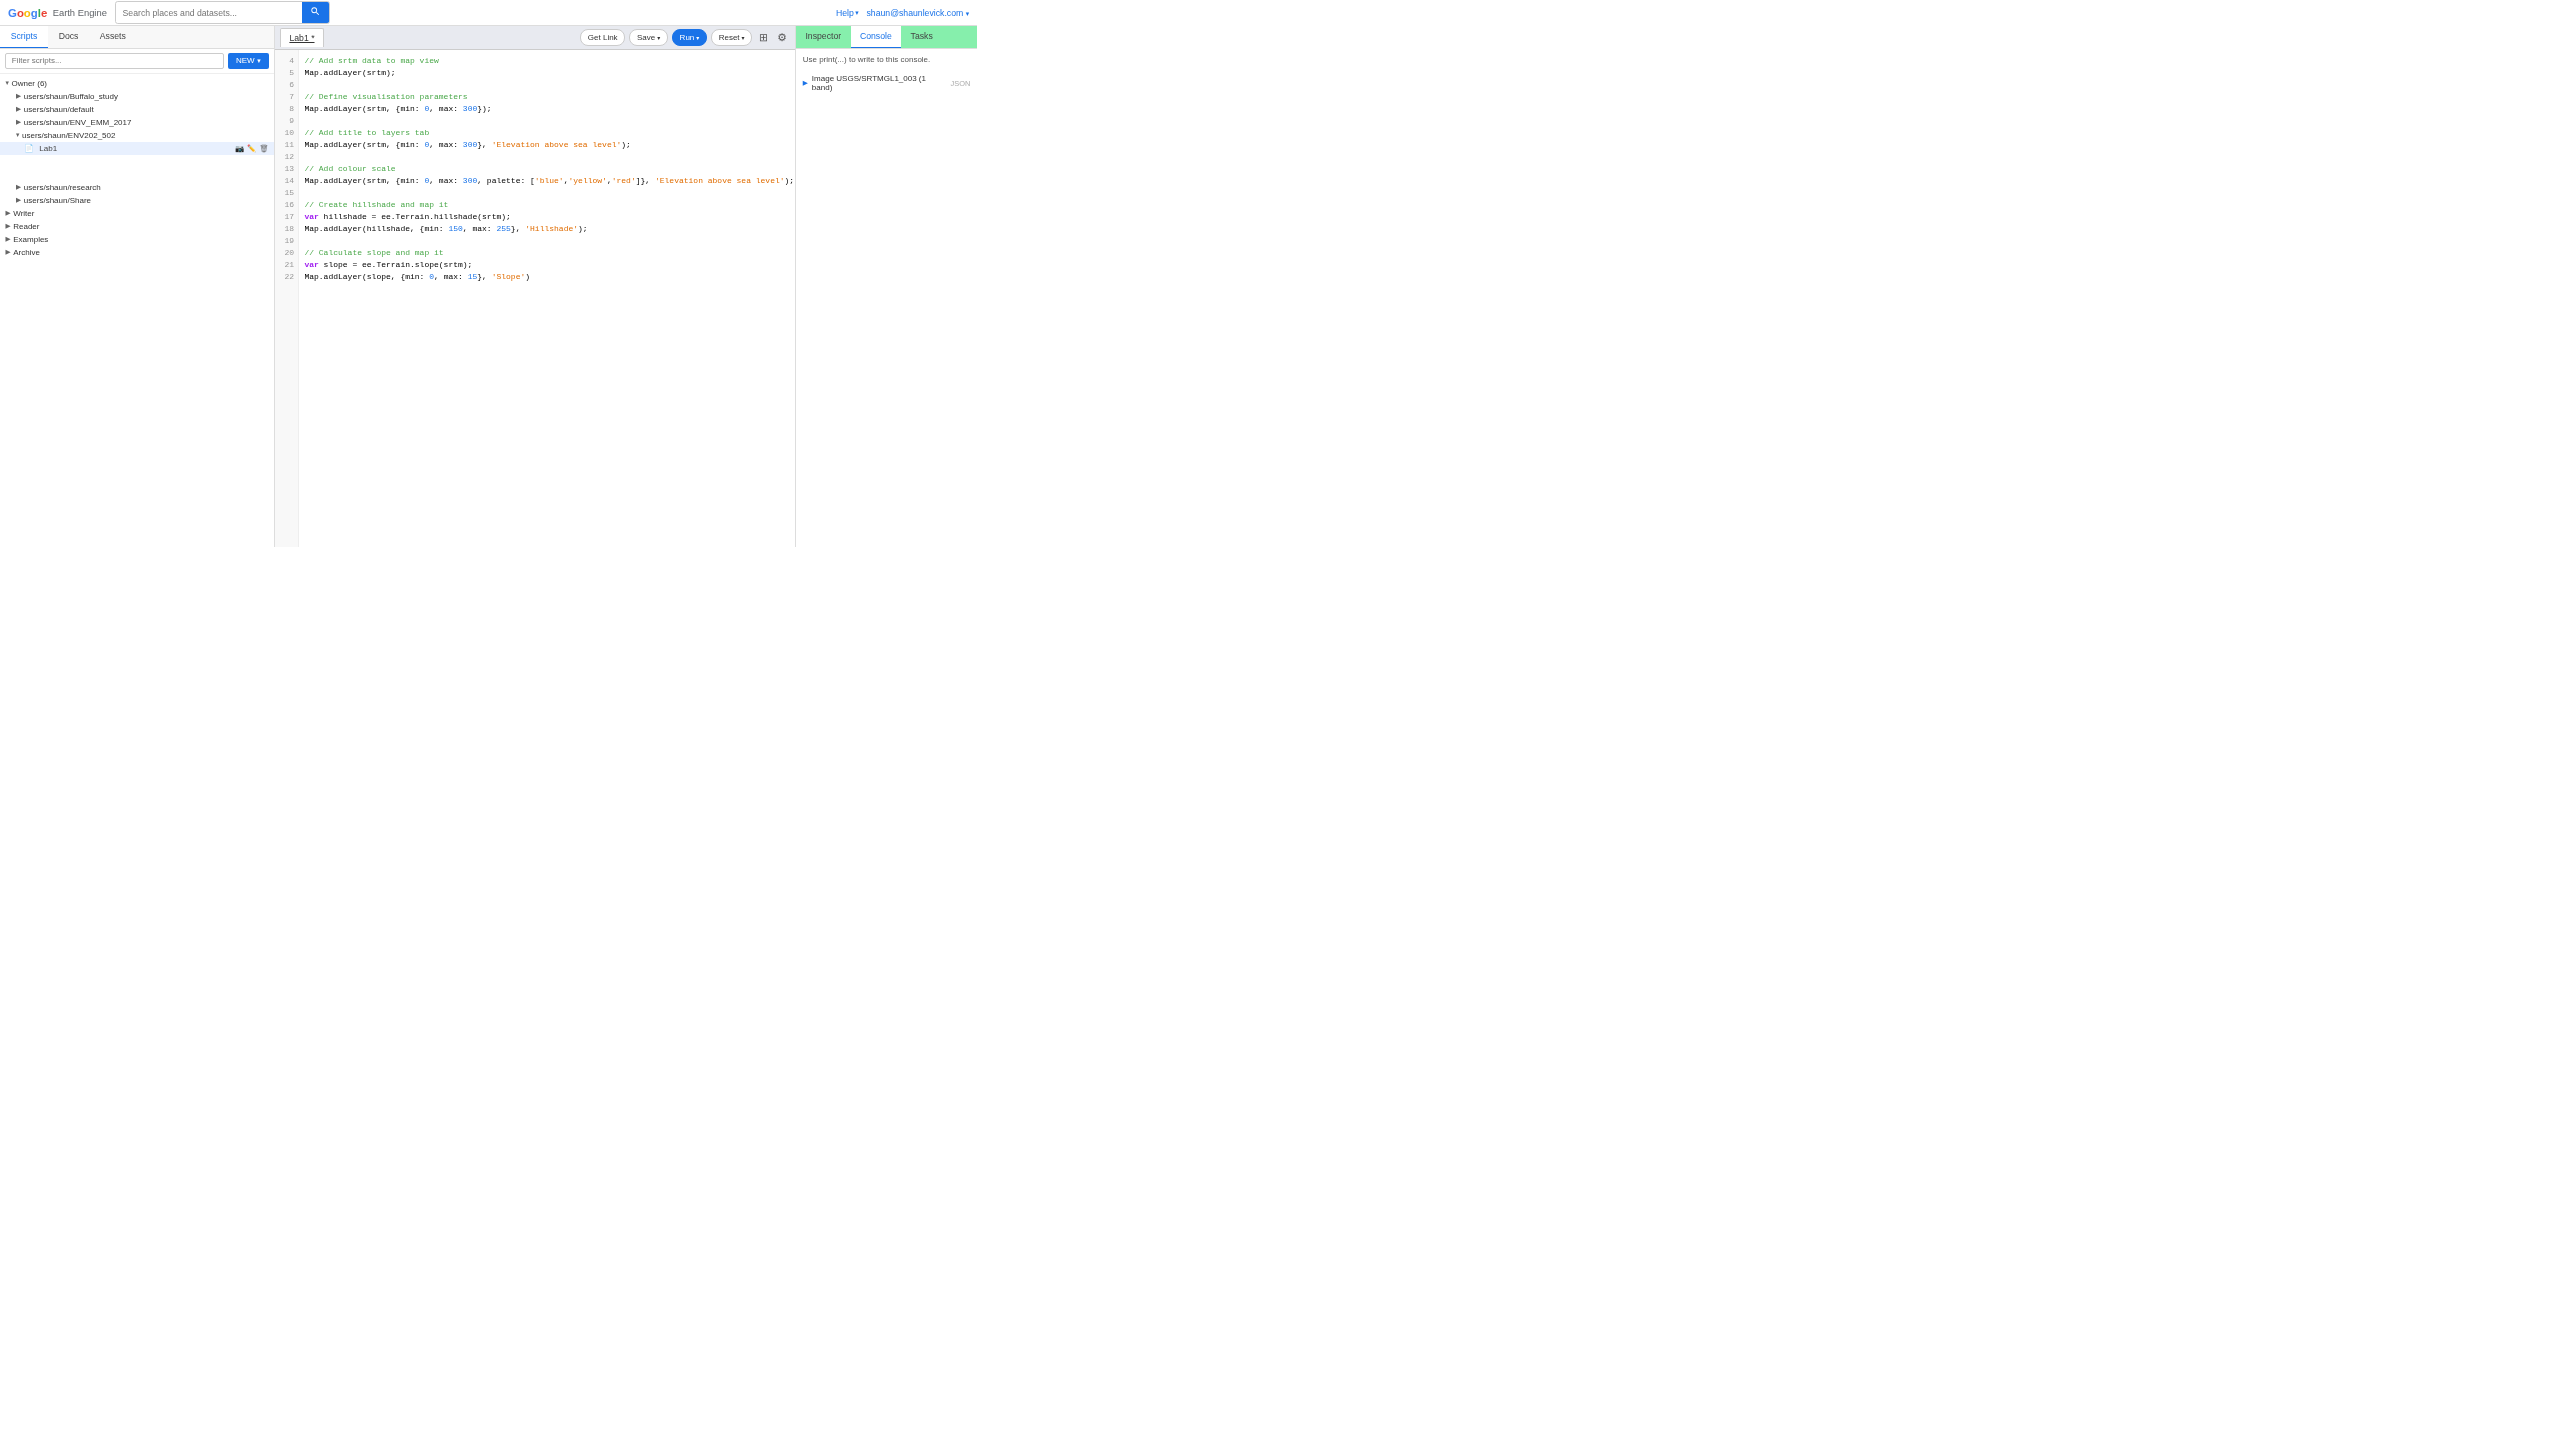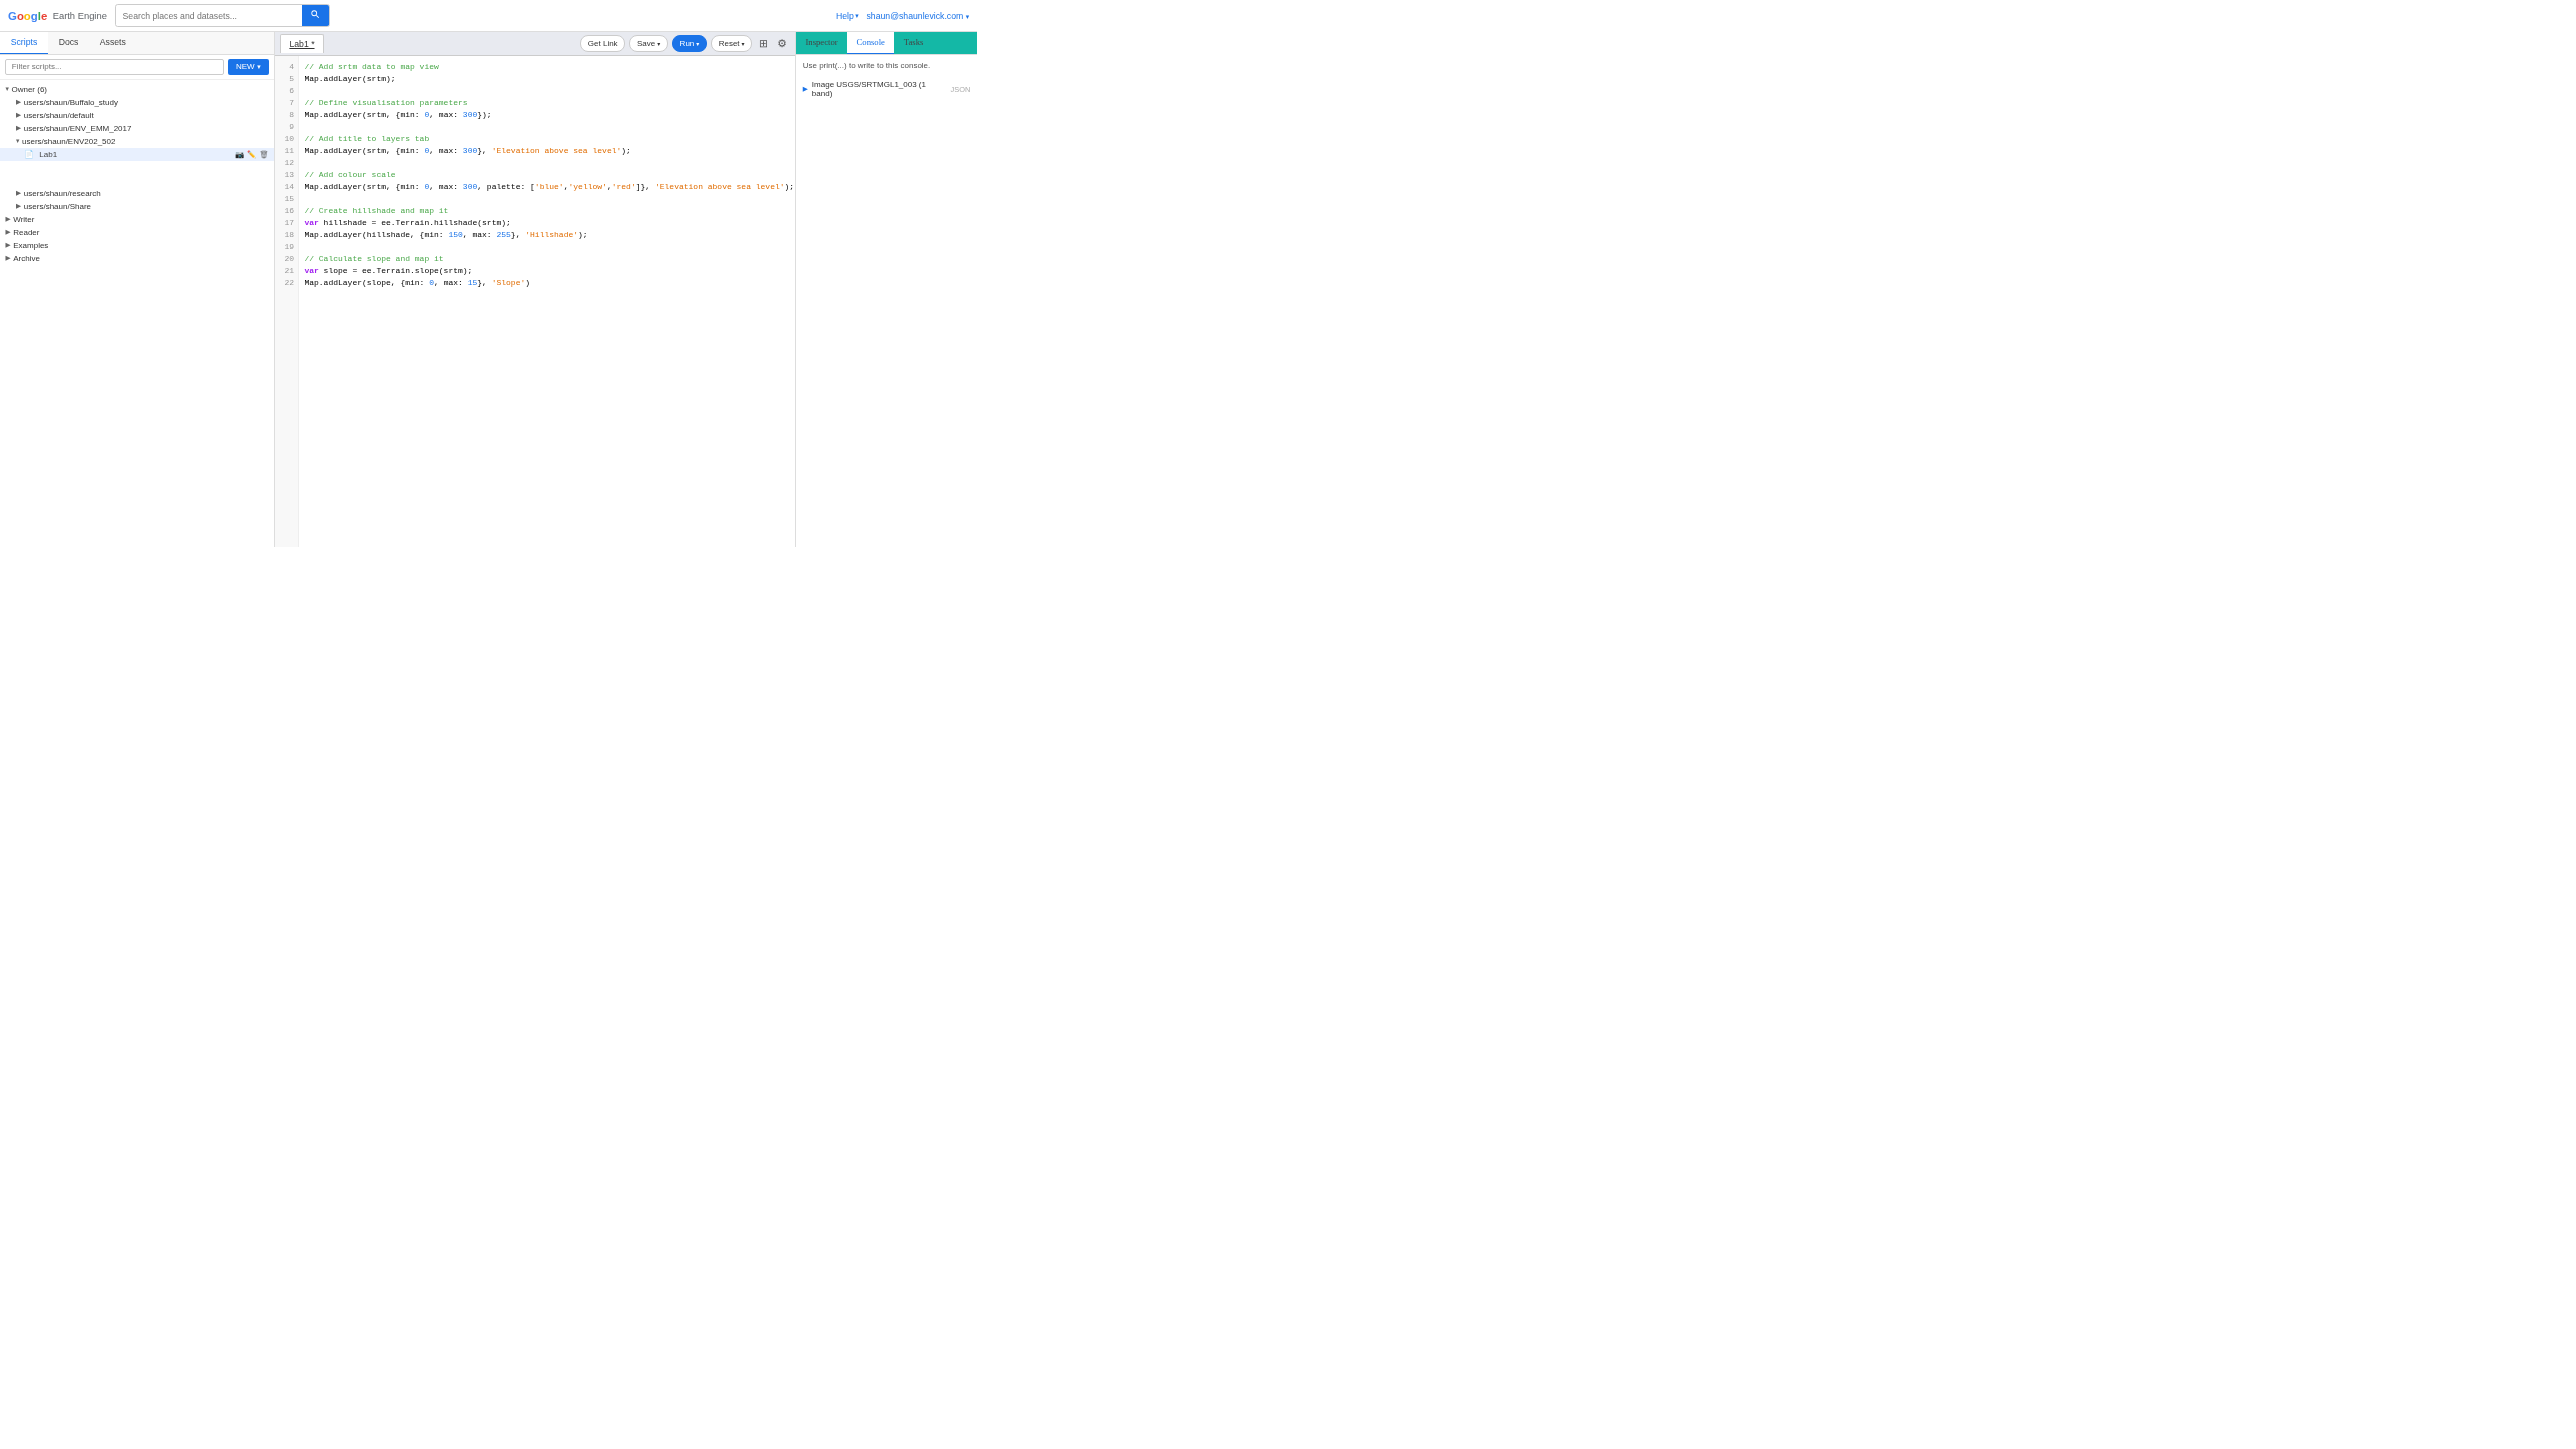--- a/index.html
+++ b/index.html
@@ -2,21 +2,21 @@
 <html style="font-size:10.7px"><head>
   <meta charset="utf-8">
   <style>
     * { margin: 0; padding: 0; box-sizing: border-box; }
     body { font-family: Arial, sans-serif; font-size: 8.7px; overflow: hidden; width: 977px; height: 547px; background: #fff; }
 
     
     #header {
       display: flex;
       align-items: center;
-      height: 32px;
+      height: 26px;
       background: #fff;
       border-bottom: 0.7px solid #ddd;
       padding: 0 8px;
       gap: 8px;
       position: relative;
       z-index: 100;
     }
     #logo {
       display: flex;
       align-items: center;
@@ -274,22 +274,21 @@
     #right-panel {
       width: 181px;
       min-width: 181px;
       background: #fff;
       display: flex;
       flex-direction: column;
     }
     #right-tabs {
       display: flex;
       border-bottom: 0.7px solid #ddd;
-      background: #14b8a6;
-      font-family: Liberation Serif, serif;
+      background: #86efac;
     }
     .right-tab {
       padding: 5.4px 9.4px;
       cursor: pointer;
       font-size: 8.7px;
       color: #444;
       border-bottom: 1.3px solid transparent;
     }
     .right-tab.active {
       color: #1a73e8;

